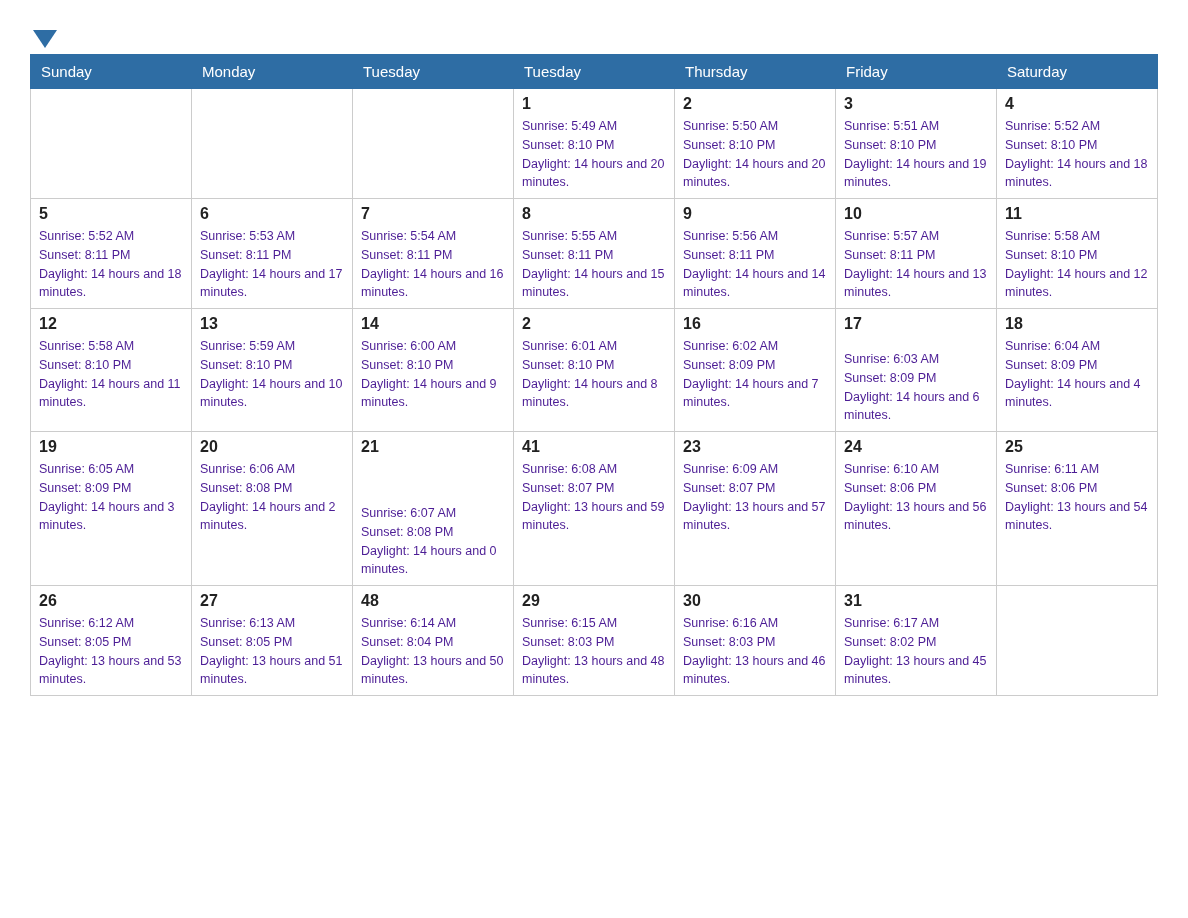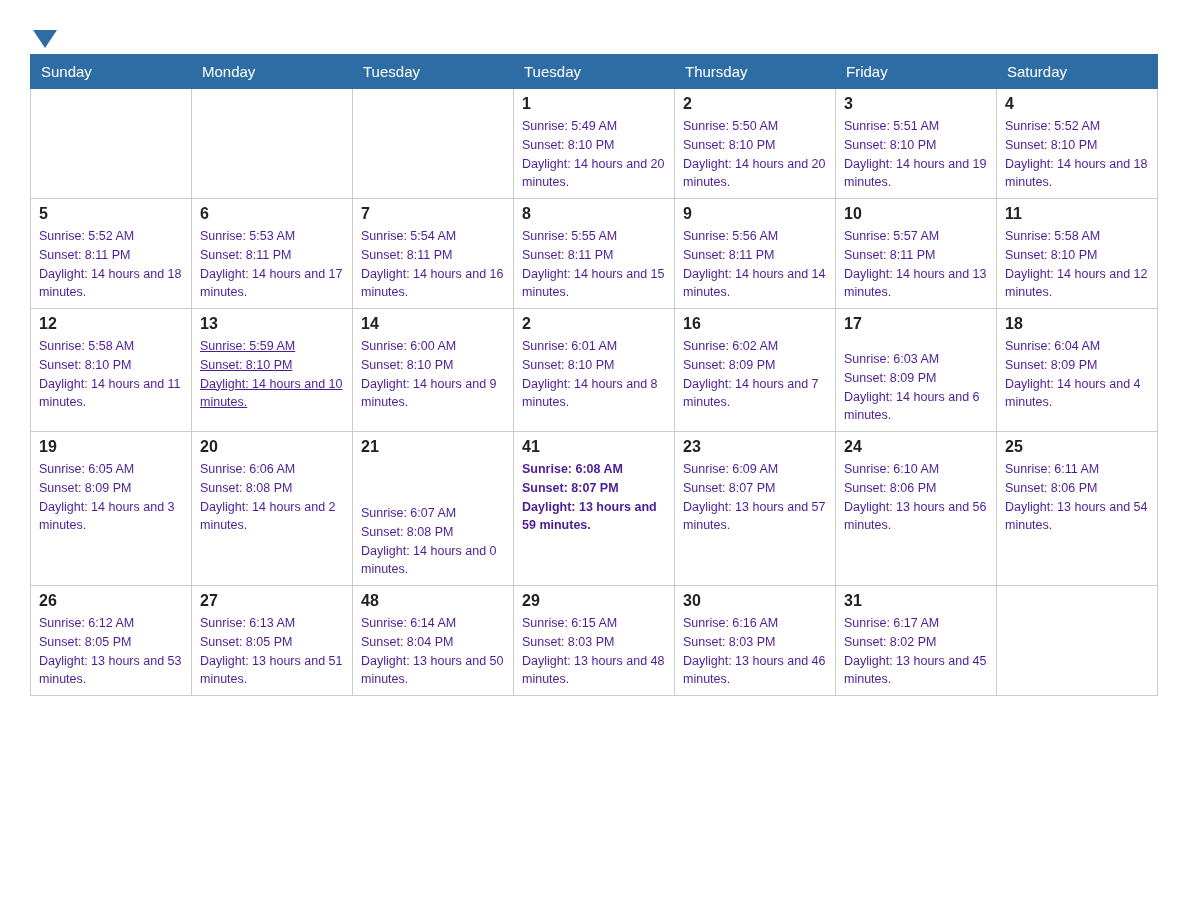--- a/index.html
+++ b/index.html
@@ -208,21 +208,21 @@
       </tr>
       <tr>
         <td>
           <span class="day-num">12</span>
           <div class="day-info" style="white-space: pre-line;">Sunrise: 5:58 AM
 Sunset: 8:10 PM
 Daylight: 14 hours and 11 minutes.</div>
         </td>
         <td>
           <span class="day-num">13</span>
-          <div class="day-info" style="white-space: pre-line; text-decoration: underline;">Sunrise: 5:59 AM
+          <div class="day-info" style="white-space: pre-line;">Sunrise: 5:59 AM
 Sunset: 8:10 PM
 Daylight: 14 hours and 10 minutes.</div>
         </td>
         <td>
           <span class="day-num">14</span>
           <div class="day-info" style="white-space: pre-line;">Sunrise: 6:00 AM
 Sunset: 8:10 PM
 Daylight: 14 hours and 9 minutes.</div>
         </td>
         <td>
@@ -264,21 +264,21 @@
 Daylight: 14 hours and 2 minutes.</div>
         </td>
         <td>
           <span class="day-num">21</span>
           <div class="day-info" style="white-space: pre-line; margin-top: 48px;">Sunrise: 6:07 AM
 Sunset: 8:08 PM
 Daylight: 14 hours and 0 minutes.</div>
         </td>
         <td>
           <span class="day-num">41</span>
-          <div class="day-info" style="white-space: pre-line; font-weight: bold;">Sunrise: 6:08 AM
+          <div class="day-info" style="white-space: pre-line;">Sunrise: 6:08 AM
 Sunset: 8:07 PM
 Daylight: 13 hours and 59 minutes.</div>
         </td>
         <td>
           <span class="day-num">23</span>
           <div class="day-info" style="white-space: pre-line;">Sunrise: 6:09 AM
 Sunset: 8:07 PM
 Daylight: 13 hours and 57 minutes.</div>
         </td>
         <td>

